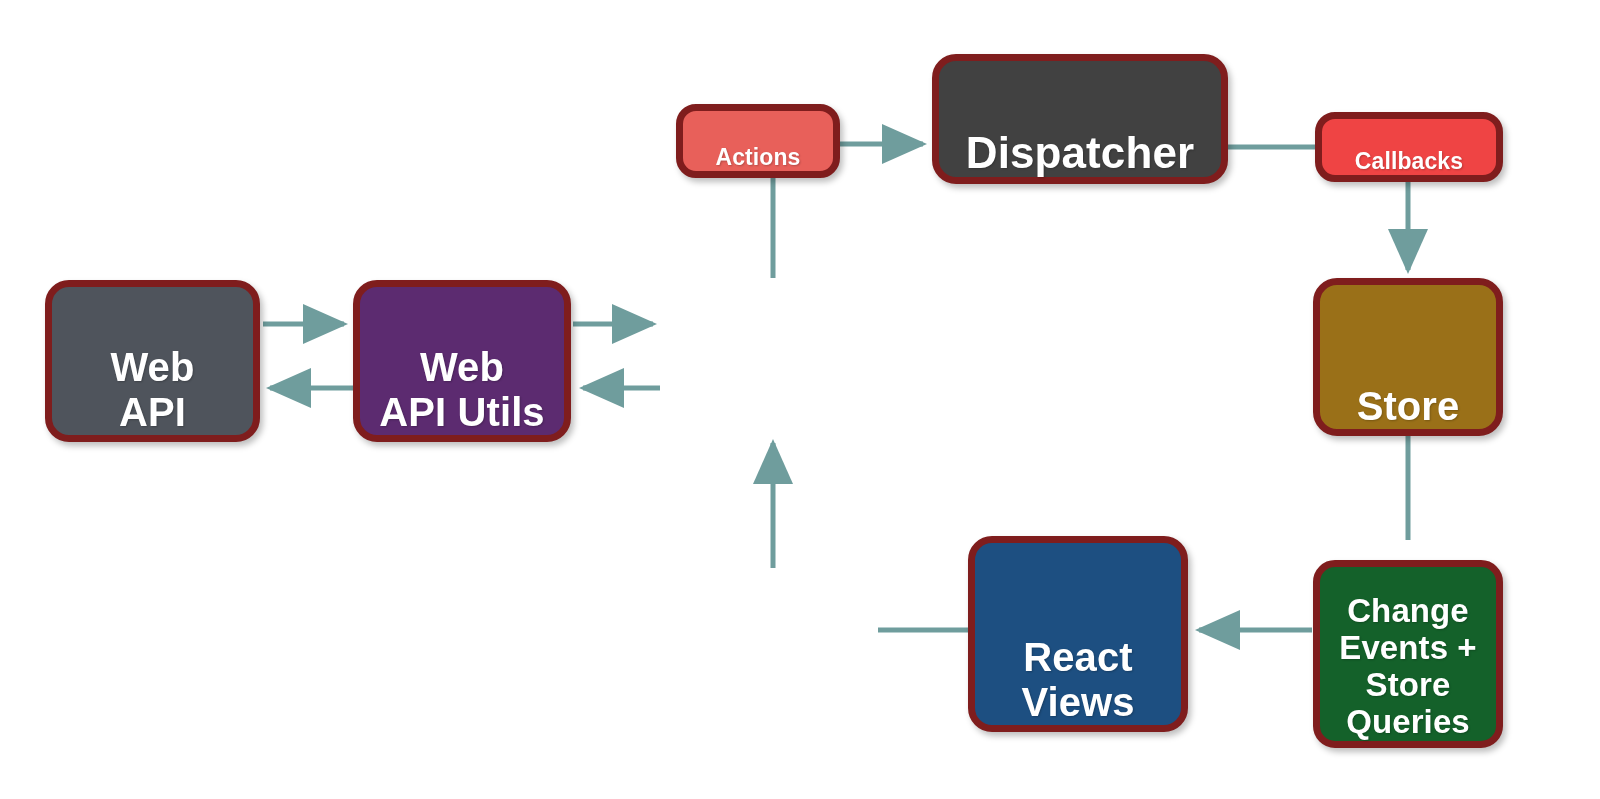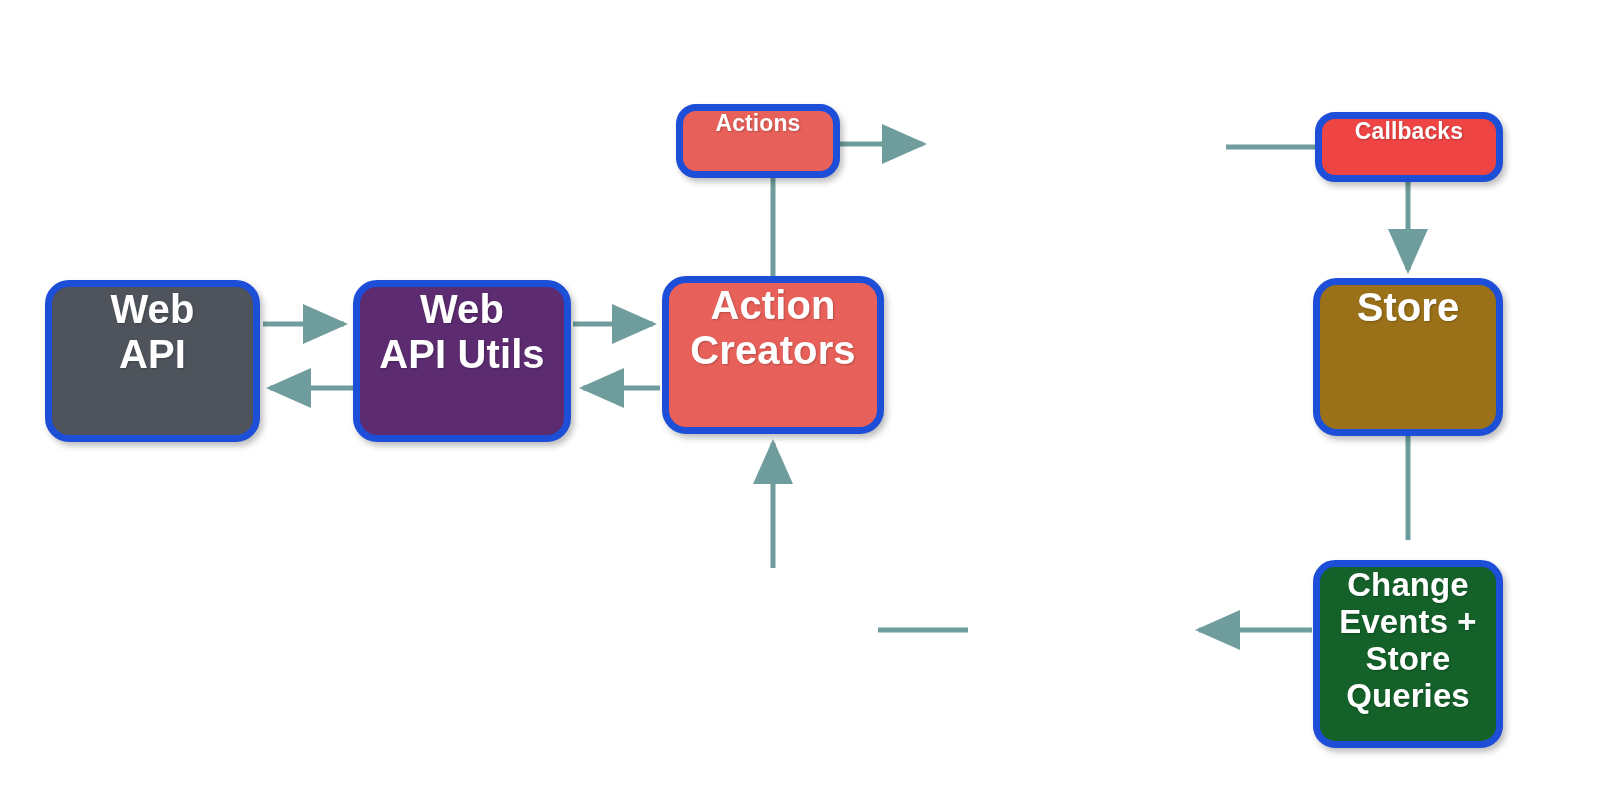--- a/index.html
+++ b/index.html
@@ -20,24 +20,24 @@
   #edges {
     position: absolute;
     left: 0;
     top: 0;
     width: 1600px;
     height: 799px;
   }
   .node {
     position: absolute;
     box-sizing: border-box;
-    border: 7px solid #1d4ed8;
+    border: 7px solid #7f1d1d;
     border-radius: 22px;
     display: flex;
-    align-items: flex-start;
+    align-items: flex-end;
     justify-content: center;
     text-align: center;
     color: #ffffff;
     font-weight: bold;
     line-height: 1.12;
     letter-spacing: 0.1px;
     box-shadow: 3px 4px 6px rgba(0,0,0,0.26);
     z-index: 5;
     -webkit-font-smoothing: antialiased;
   }
@@ -101,40 +101,43 @@
   <div class="node n-webapi" style="background:#4f545c">
     <span class="lbl">Web
 API</span>
   </div>
 
   <div class="node n-webapiutils" style="background:#5c2b70">
     <span class="lbl">Web
 API Utils</span>
   </div>
 
-  <div class="node n-actioncre" style="background:#e8605a">
-    <span class="lbl">Action
-Creators</span>
-  </div>
 
   <div class="node n-actions" style="background:#e8605a">
     <span class="lbl">Actions</span>
   </div>
 
+  <div class="node n-dispatcher" style="background:#414141">
+    <span class="lbl">Dispatcher</span>
+  </div>
 
   <div class="node n-callbacks" style="background:#ef4444">
     <span class="lbl">Callbacks</span>
   </div>
 
   <div class="node n-store" style="background:#9a7018">
     <span class="lbl">Store</span>
   </div>
 
   <div class="node n-changeevents" style="background:#14612a">
     <span class="lbl">Change
 Events +
 Store
 Queries</span>
   </div>
 
+  <div class="node n-reactviews" style="background:#1d4f81">
+    <span class="lbl">React
+Views</span>
+  </div>
 
 
 </div>
 
 </body></html>

